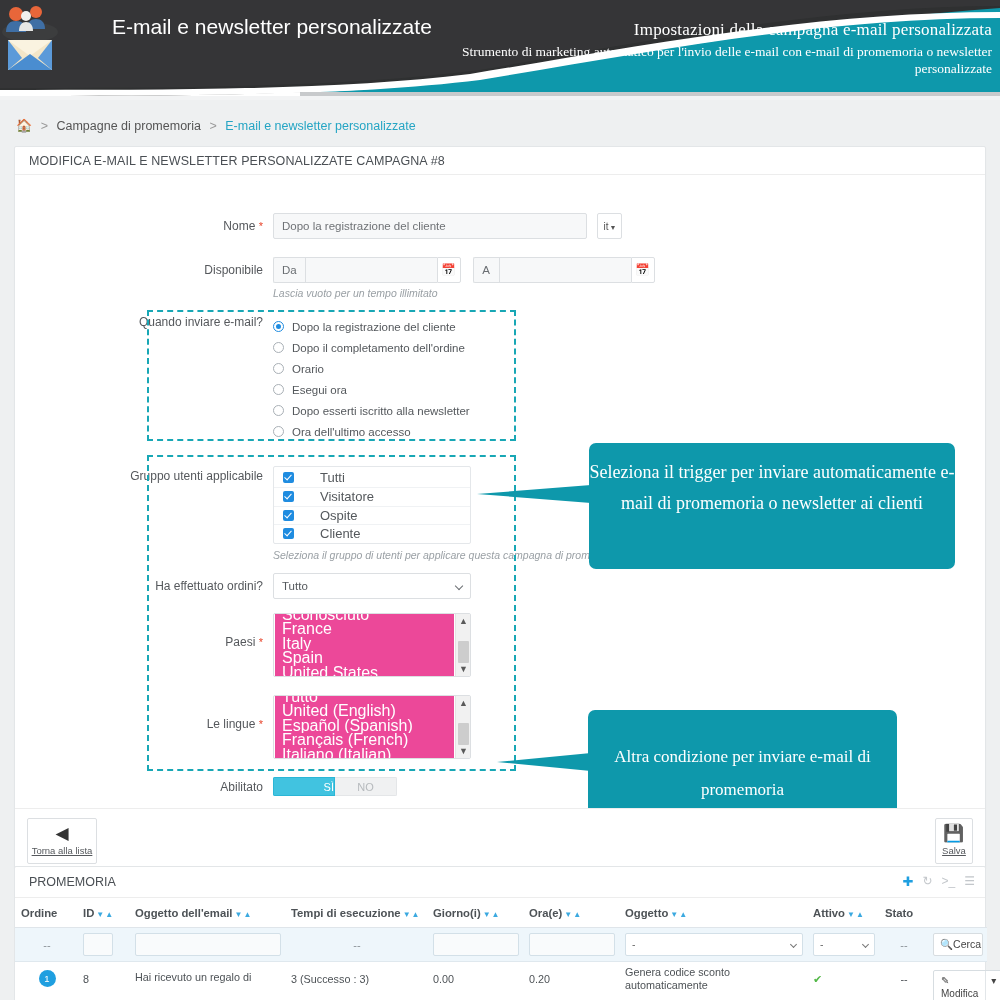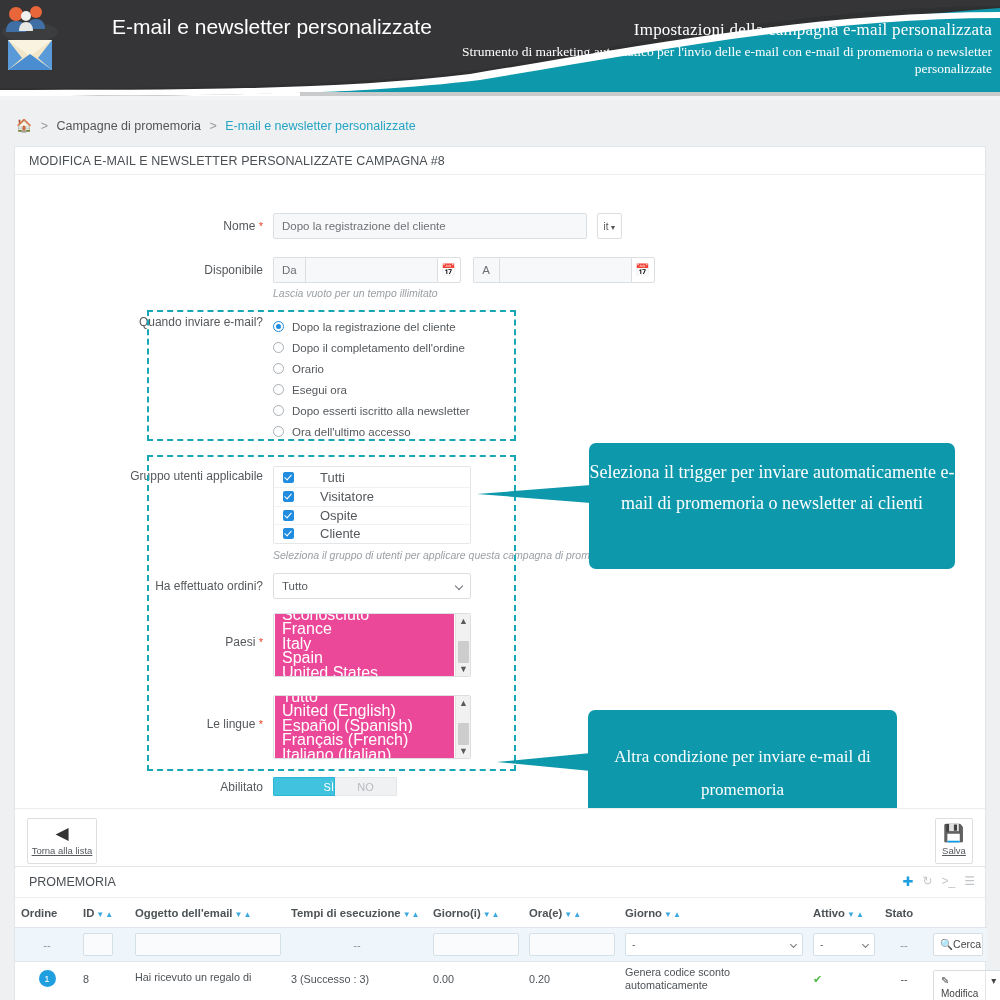--- a/index.html
+++ b/index.html
@@ -577,21 +577,21 @@
         <col style="width:60px">
     </colgroup>
     <thead>
       <tr>
         <th><span>Ordine</span></th>
         <th><span>ID</span><span class="srt">▼▲</span></th>
         <th><span>Oggetto dell'email</span><span class="srt">▼▲</span></th>
         <th><span>Tempi di esecuzione</span><span class="srt">▼▲</span></th>
         <th><span>Giorno(i)</span><span class="srt">▼▲</span></th>
         <th><span>Ora(e)</span><span class="srt">▼▲</span></th>
-        <th><span>Giorno</span><span class="srt">▼▲</span></th>
+        <th><span>Oggetto</span><span class="srt">▼▲</span></th>
         <th><span>Attivo</span><span class="srt">▼▲</span></th>
         <th><span>Stato</span></th>
         <th></th>
       </tr>
     </thead>
     <tbody>
       <tr class="filt">
         <td class="dd">--</td>
         <td>
             <div class="fi" style="width:30px"></div>

